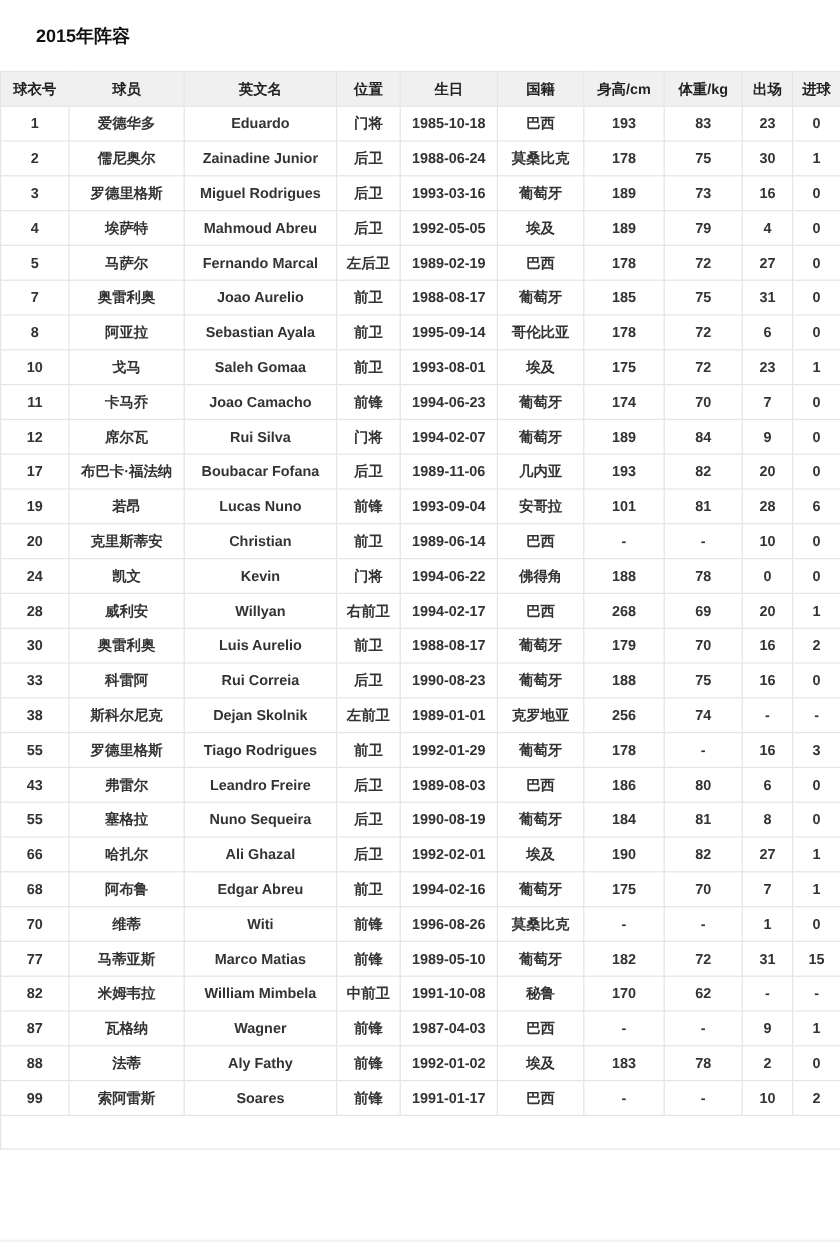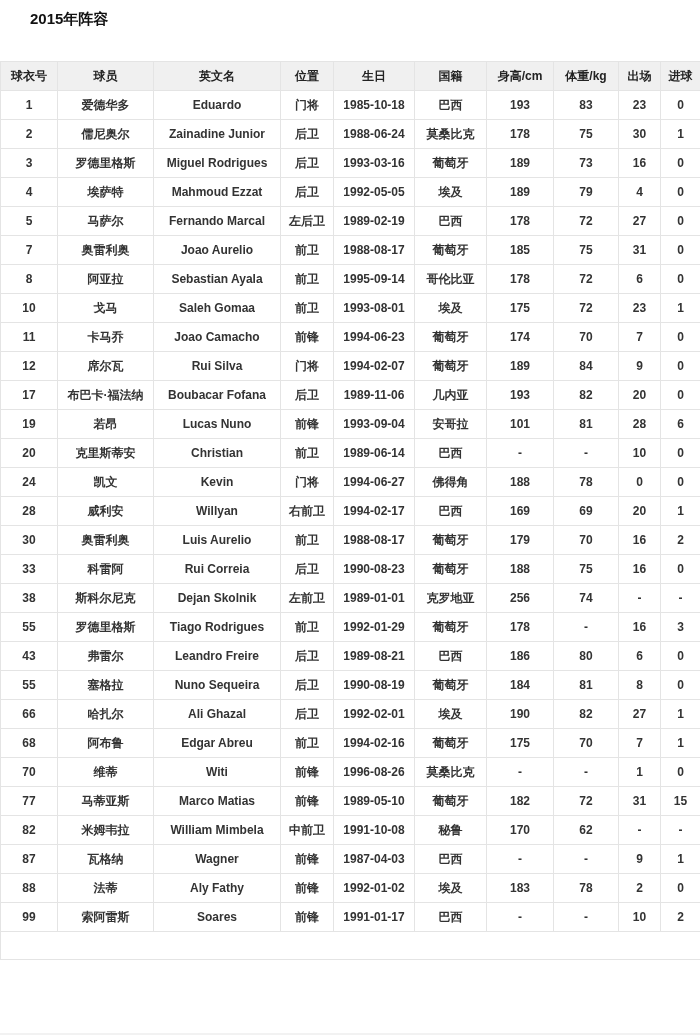--- a/index.html
+++ b/index.html
@@ -15,33 +15,33 @@
     background:var(--page-bg);
     font-family:"Liberation Sans", sans-serif;
     font-weight:bold;
     color:var(--text);
     overflow:hidden;
   }
   .card{
     width:700px;
     height:1033px;
     background:var(--card-bg);
-    padding-top:9px;
+    padding-top:21px;
   }
   .title{
     font-size:15px;
     line-height:20px;
     margin-left:30px;
     color:#111;
   }
   table{
     width:700px;
     border-collapse:collapse;
     table-layout:fixed;
-    margin-top:32px;
+    margin-top:18px;
   }
   th,td{
     border:1px solid var(--border);
     height:29px;
     font-size:12px;
     font-weight:bold;
     text-align:center;
     vertical-align:middle;
     white-space:nowrap;
     overflow:hidden;
@@ -121,21 +121,21 @@
           <td>1993-03-16</td>
           <td>葡萄牙</td>
           <td>189</td>
           <td>73</td>
           <td>16</td>
           <td>0</td>
         </tr>
         <tr>
           <td>4</td>
           <td>埃萨特</td>
-          <td>Mahmoud Ezzat</td>
+          <td>Mahmoud Abreu</td>
           <td>后卫</td>
           <td>1992-05-05</td>
           <td>埃及</td>
           <td>189</td>
           <td>79</td>
           <td>4</td>
           <td>0</td>
         </tr>
         <tr>
           <td>5</td>
@@ -243,35 +243,35 @@
           <td>-</td>
           <td>-</td>
           <td>10</td>
           <td>0</td>
         </tr>
         <tr>
           <td>24</td>
           <td>凯文</td>
           <td>Kevin</td>
           <td>门将</td>
-          <td>1994-06-27</td>
+          <td>1994-06-22</td>
           <td>佛得角</td>
           <td>188</td>
           <td>78</td>
           <td>0</td>
           <td>0</td>
         </tr>
         <tr>
           <td>28</td>
           <td>威利安</td>
           <td>Willyan</td>
           <td>右前卫</td>
           <td>1994-02-17</td>
           <td>巴西</td>
-          <td>169</td>
+          <td>268</td>
           <td>69</td>
           <td>20</td>
           <td>1</td>
         </tr>
         <tr>
           <td>30</td>
           <td>奥雷利奥</td>
           <td>Luis Aurelio</td>
           <td>前卫</td>
           <td>1988-08-17</td>
@@ -315,21 +315,21 @@
           <td>178</td>
           <td>-</td>
           <td>16</td>
           <td>3</td>
         </tr>
         <tr>
           <td>43</td>
           <td>弗雷尔</td>
           <td>Leandro Freire</td>
           <td>后卫</td>
-          <td>1989-08-21</td>
+          <td>1989-08-03</td>
           <td>巴西</td>
           <td>186</td>
           <td>80</td>
           <td>6</td>
           <td>0</td>
         </tr>
         <tr>
           <td>55</td>
           <td>塞格拉</td>
           <td>Nuno Sequeira</td>

